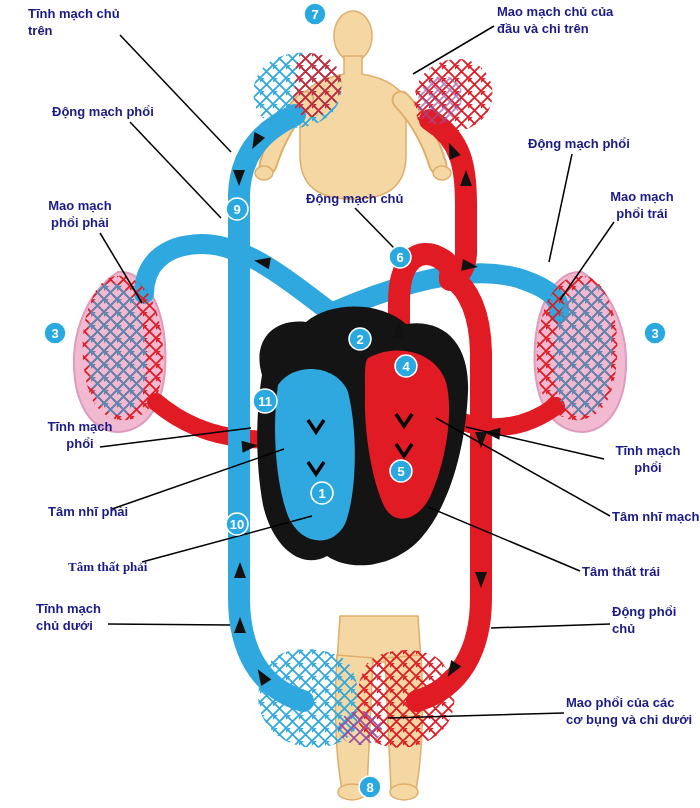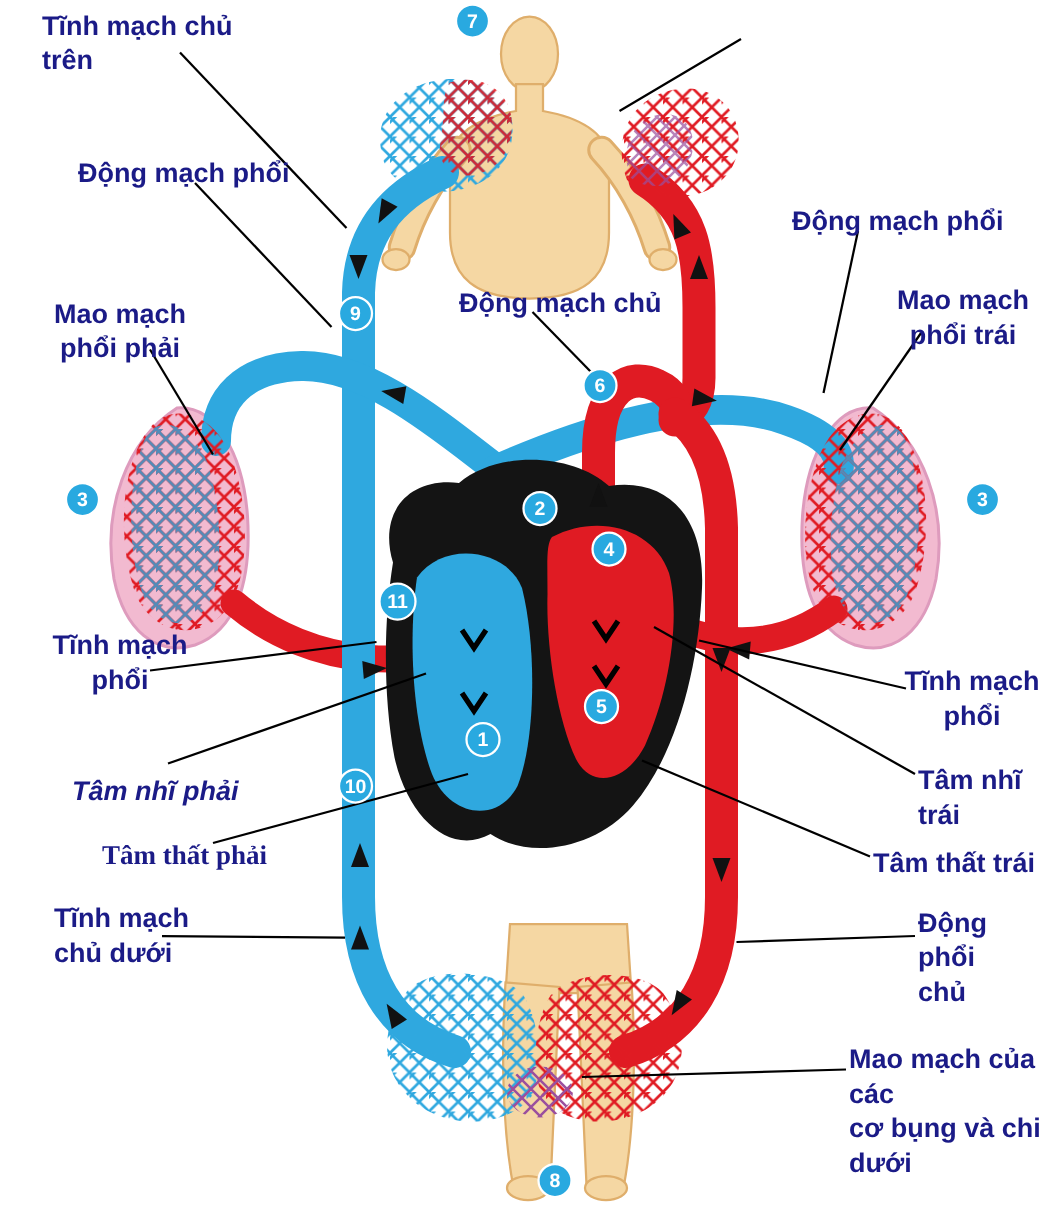--- a/index.html
+++ b/index.html
@@ -1,19 +1,19 @@
 <!DOCTYPE html>
 <html><head>
 <meta charset="utf-8">
 <style>
   html,body{margin:0;padding:0;background:#ffffff;}
   .stage{position:relative;width:700px;height:808px;background:#fff;overflow:hidden;
          font-family:"Liberation Sans",sans-serif;}
   svg.art{position:absolute;left:0;top:0;display:block;}
-  .lbl{position:absolute;color:#1b1b87;font-weight:bold;font-size:18px;line-height:1.28;
+  .lbl{position:absolute;color:#1b1b87;font-weight:bold;font-size:13px;line-height:1.28;
        white-space:pre-line;}
   .lbl.c{text-align:center;}
   .mnum{fill:#ffffff;font-weight:bold;font-size:13px;font-family:"Liberation Sans",sans-serif;}
 </style>
 </head>
 <body>
 
 <div class="stage">
 
 <svg class="art" width="700" height="808" viewBox="0 0 700 808">
@@ -193,35 +193,37 @@
         </g>
     <g transform="translate(370,787)">
           <circle r="11" fill="#29A9E0" stroke="#fff" stroke-width="1.5"></circle>
           <text class="mnum" y="4.5" text-anchor="middle">8</text>
         </g>
   </g>
 </svg>
 
 <div class="lbl" style="left:28px;  top:6px;">Tĩnh mạch chủ
 trên</div>
+<div class="lbl" style="left:497px; top:4px;">Mao mạch chủ của
+đầu và chi trên</div>
 <div class="lbl" style="left:52px;  top:104px;">Động mạch phổi</div>
 <div class="lbl c" style="left:30px;  top:198px; width:100px;">Mao mạch
 phổi phải</div>
 <div class="lbl" style="left:306px; top:191px;">Động mạch chủ</div>
 <div class="lbl" style="left:528px; top:136px;">Động mạch phổi</div>
 <div class="lbl c" style="left:592px; top:189px; width:100px;">Mao mạch
 phổi trái</div>
 <div class="lbl c" style="left:30px;  top:419px; width:100px;">Tĩnh mạch
 phổi</div>
 <div class="lbl c" style="left:598px; top:443px; width:100px;">Tĩnh mạch
 phổi</div>
-<div class="lbl" style="left:48px;  top:516px;font-style:italic;">Tâm nhĩ phải</div>
-<div class="lbl" style="left:612px; top:509px;">Tâm nhĩ trái</div>
+<div class="lbl" style="left:48px;  top:504px;">Tâm nhĩ phải</div>
+<div class="lbl" style="left:612px; top:509px;">Tâm nhĩ mạch</div>
 <div class="lbl" style="left:68px;  top:559px;font-family:Liberation Serif, serif;">Tâm thất phải</div>
 <div class="lbl" style="left:582px; top:564px;">Tâm thất trái</div>
 <div class="lbl" style="left:36px;  top:601px;">Tĩnh mạch
 chủ dưới</div>
 <div class="lbl" style="left:612px; top:604px;">Động phổi
 chủ</div>
-<div class="lbl" style="left:566px; top:695px;">Mao mạch của các
+<div class="lbl" style="left:566px; top:695px;">Mao phổi của các
 cơ bụng và chi dưới</div>
 
 </div>
 
 </body></html>

